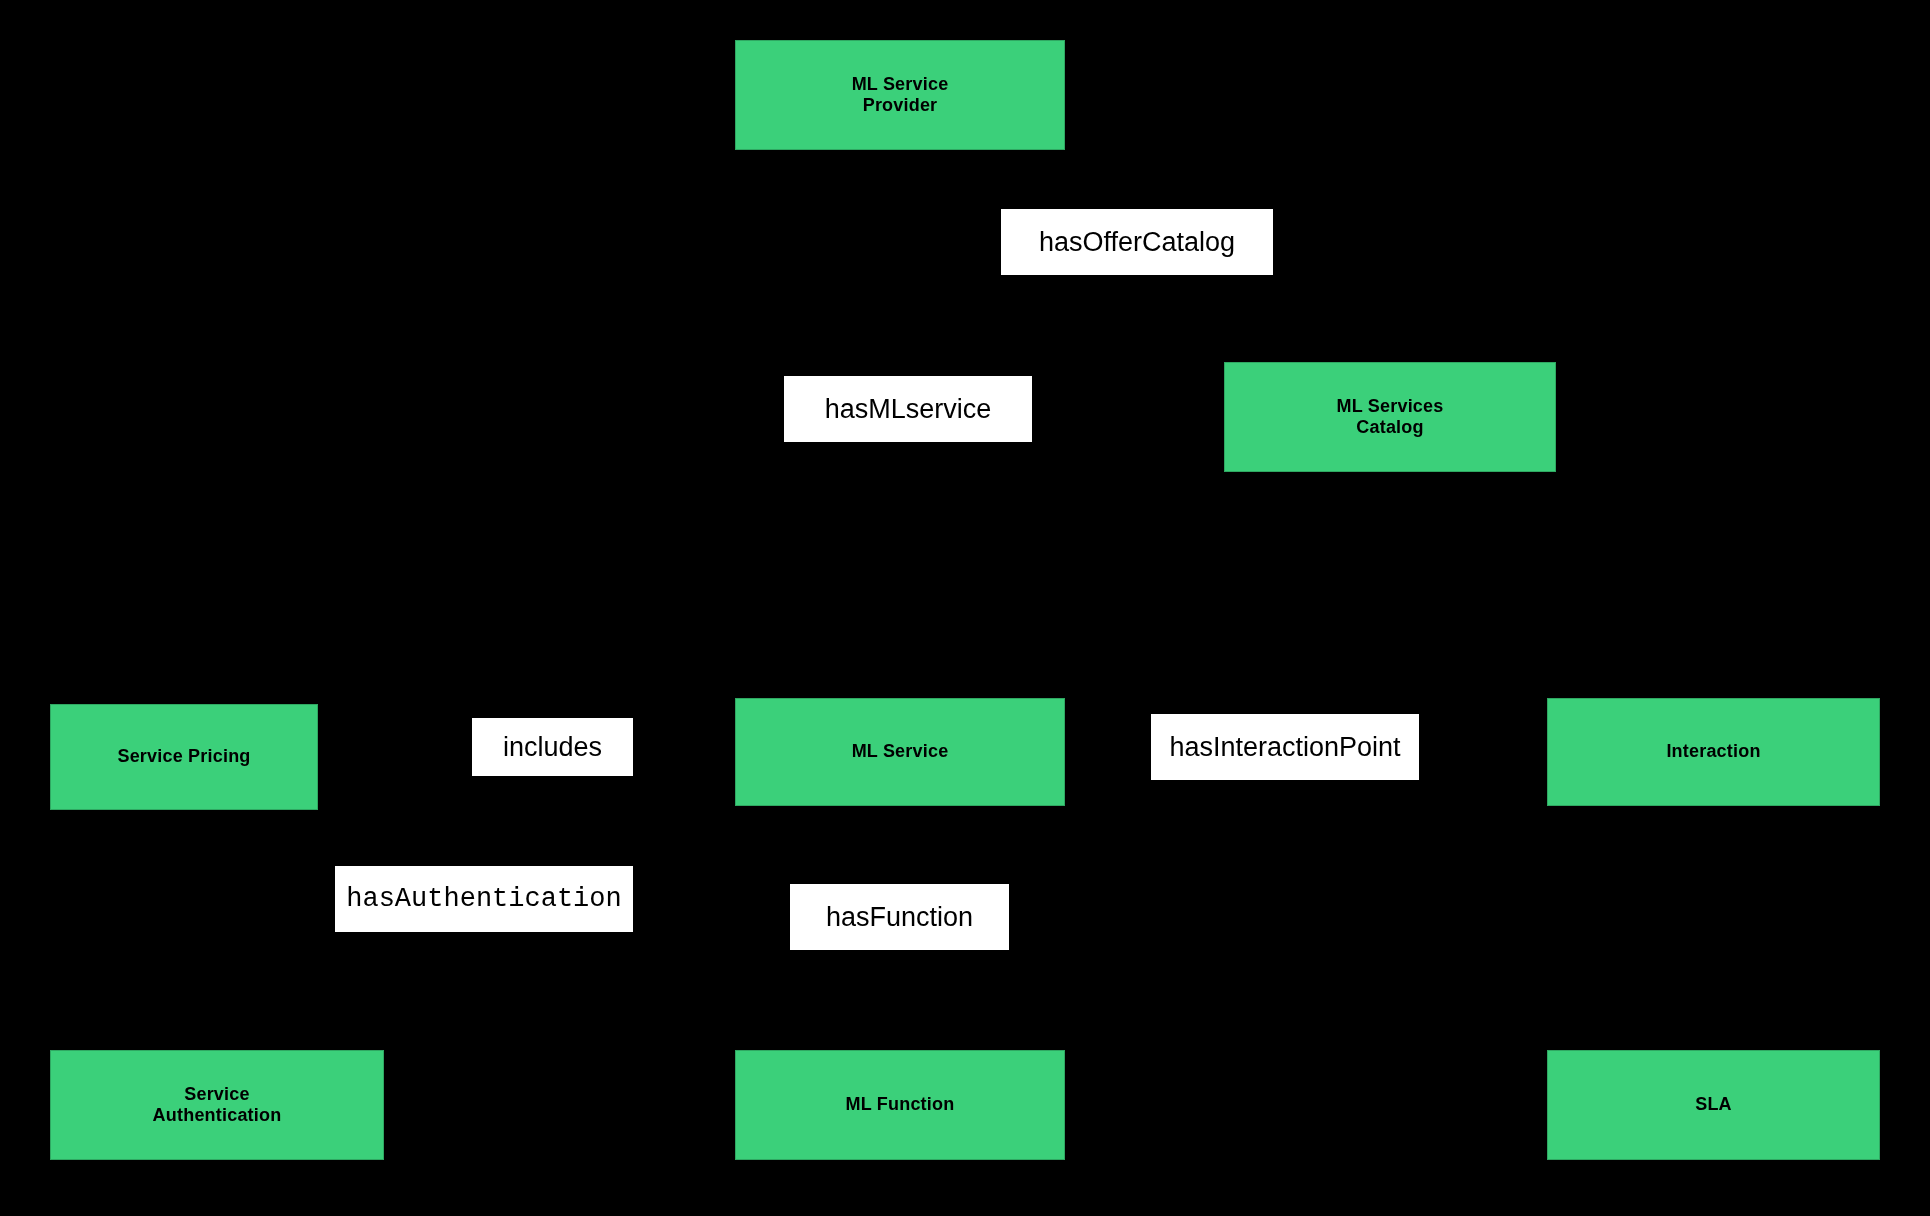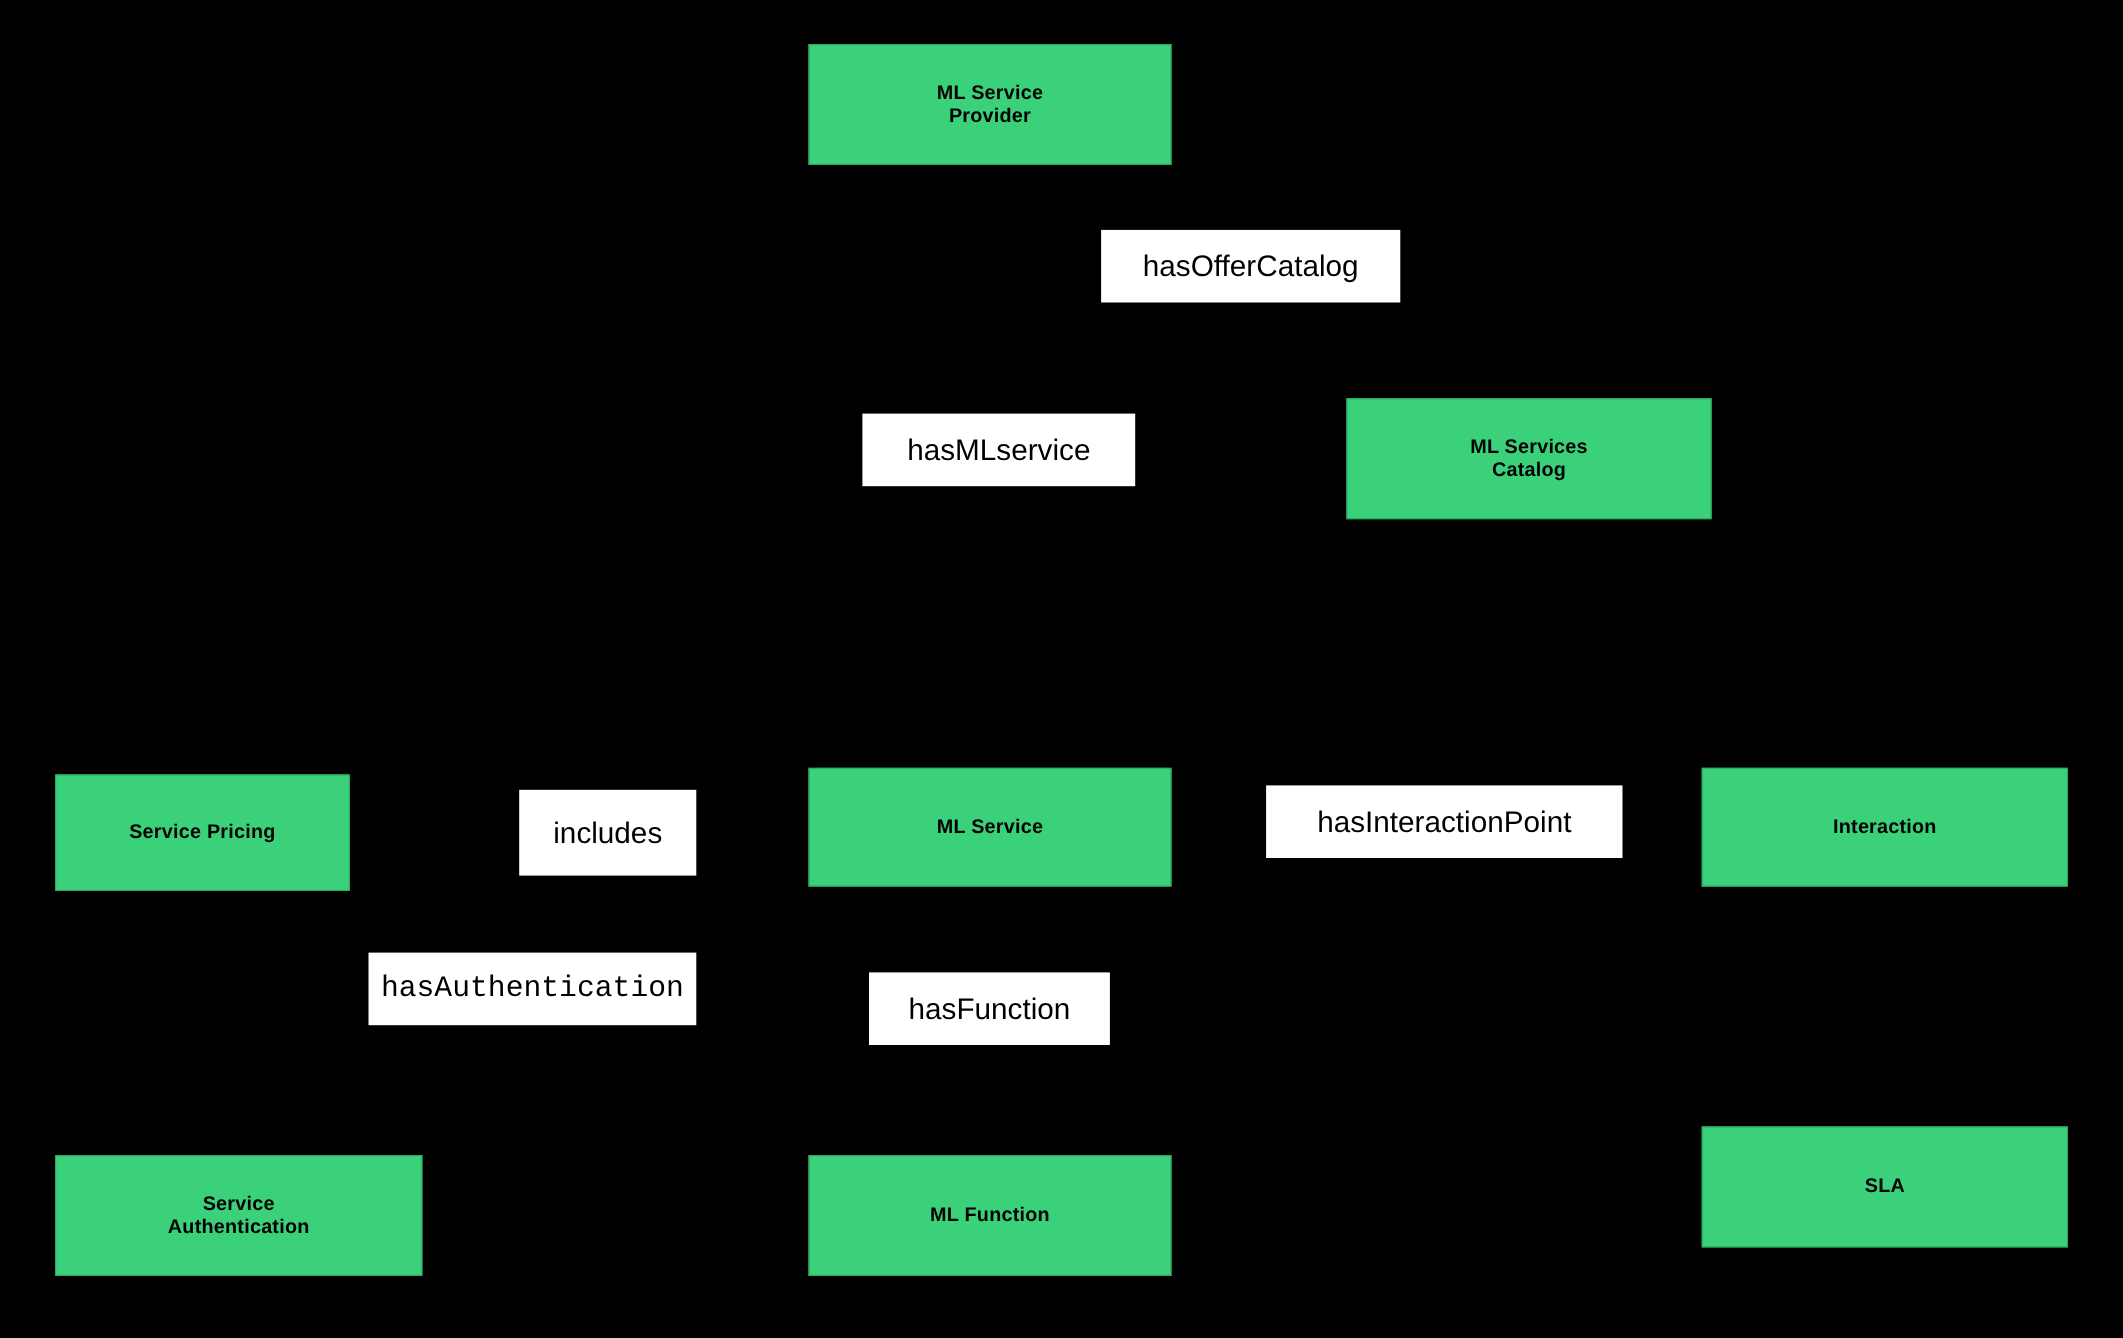--- a/index.html
+++ b/index.html
@@ -109,37 +109,37 @@
 
   <div class="node" style="left:50px; top:1050px; width:334px; height:110px;">
     <span>Service
 Authentication</span>
   </div>
 
   <div class="node" style="left:735px; top:1050px; width:330px; height:110px;">
     <span>ML Function</span>
   </div>
 
-  <div class="node" style="left:1547px; top:1024px; width:333px; height:110px;justify-content:center;">
+  <div class="node" style="left:1547px; top:1050px; width:333px; height:110px;justify-content:center;">
     <span>SLA</span>
   </div>
 
   <div class="edge-label" style="left:1001px; top:209px; width:272px; height:66px;">
     <span>hasOfferCatalog</span>
   </div>
 
   <div class="edge-label" style="left:784px; top:376px; width:248px; height:66px;">
     <span>hasMLservice</span>
   </div>
 
-  <div class="edge-label" style="left:472px; top:718px; width:161px; height:78px;">
+  <div class="edge-label" style="left:472px; top:718px; width:161px; height:58px;">
     <span>includes</span>
   </div>
 
-  <div class="edge-label" style="left:1151px; top:714px; width:324px; height:66px;">
+  <div class="edge-label" style="left:1151px; top:714px; width:268px; height:66px;">
     <span>hasInteractionPoint</span>
   </div>
 
   <div class="edge-label" style="left:335px; top:866px; width:298px; height:66px;font-family:Liberation Mono, monospace;">
     <span>hasAuthentication</span>
   </div>
 
   <div class="edge-label" style="left:790px; top:884px; width:219px; height:66px;">
     <span>hasFunction</span>
   </div>

